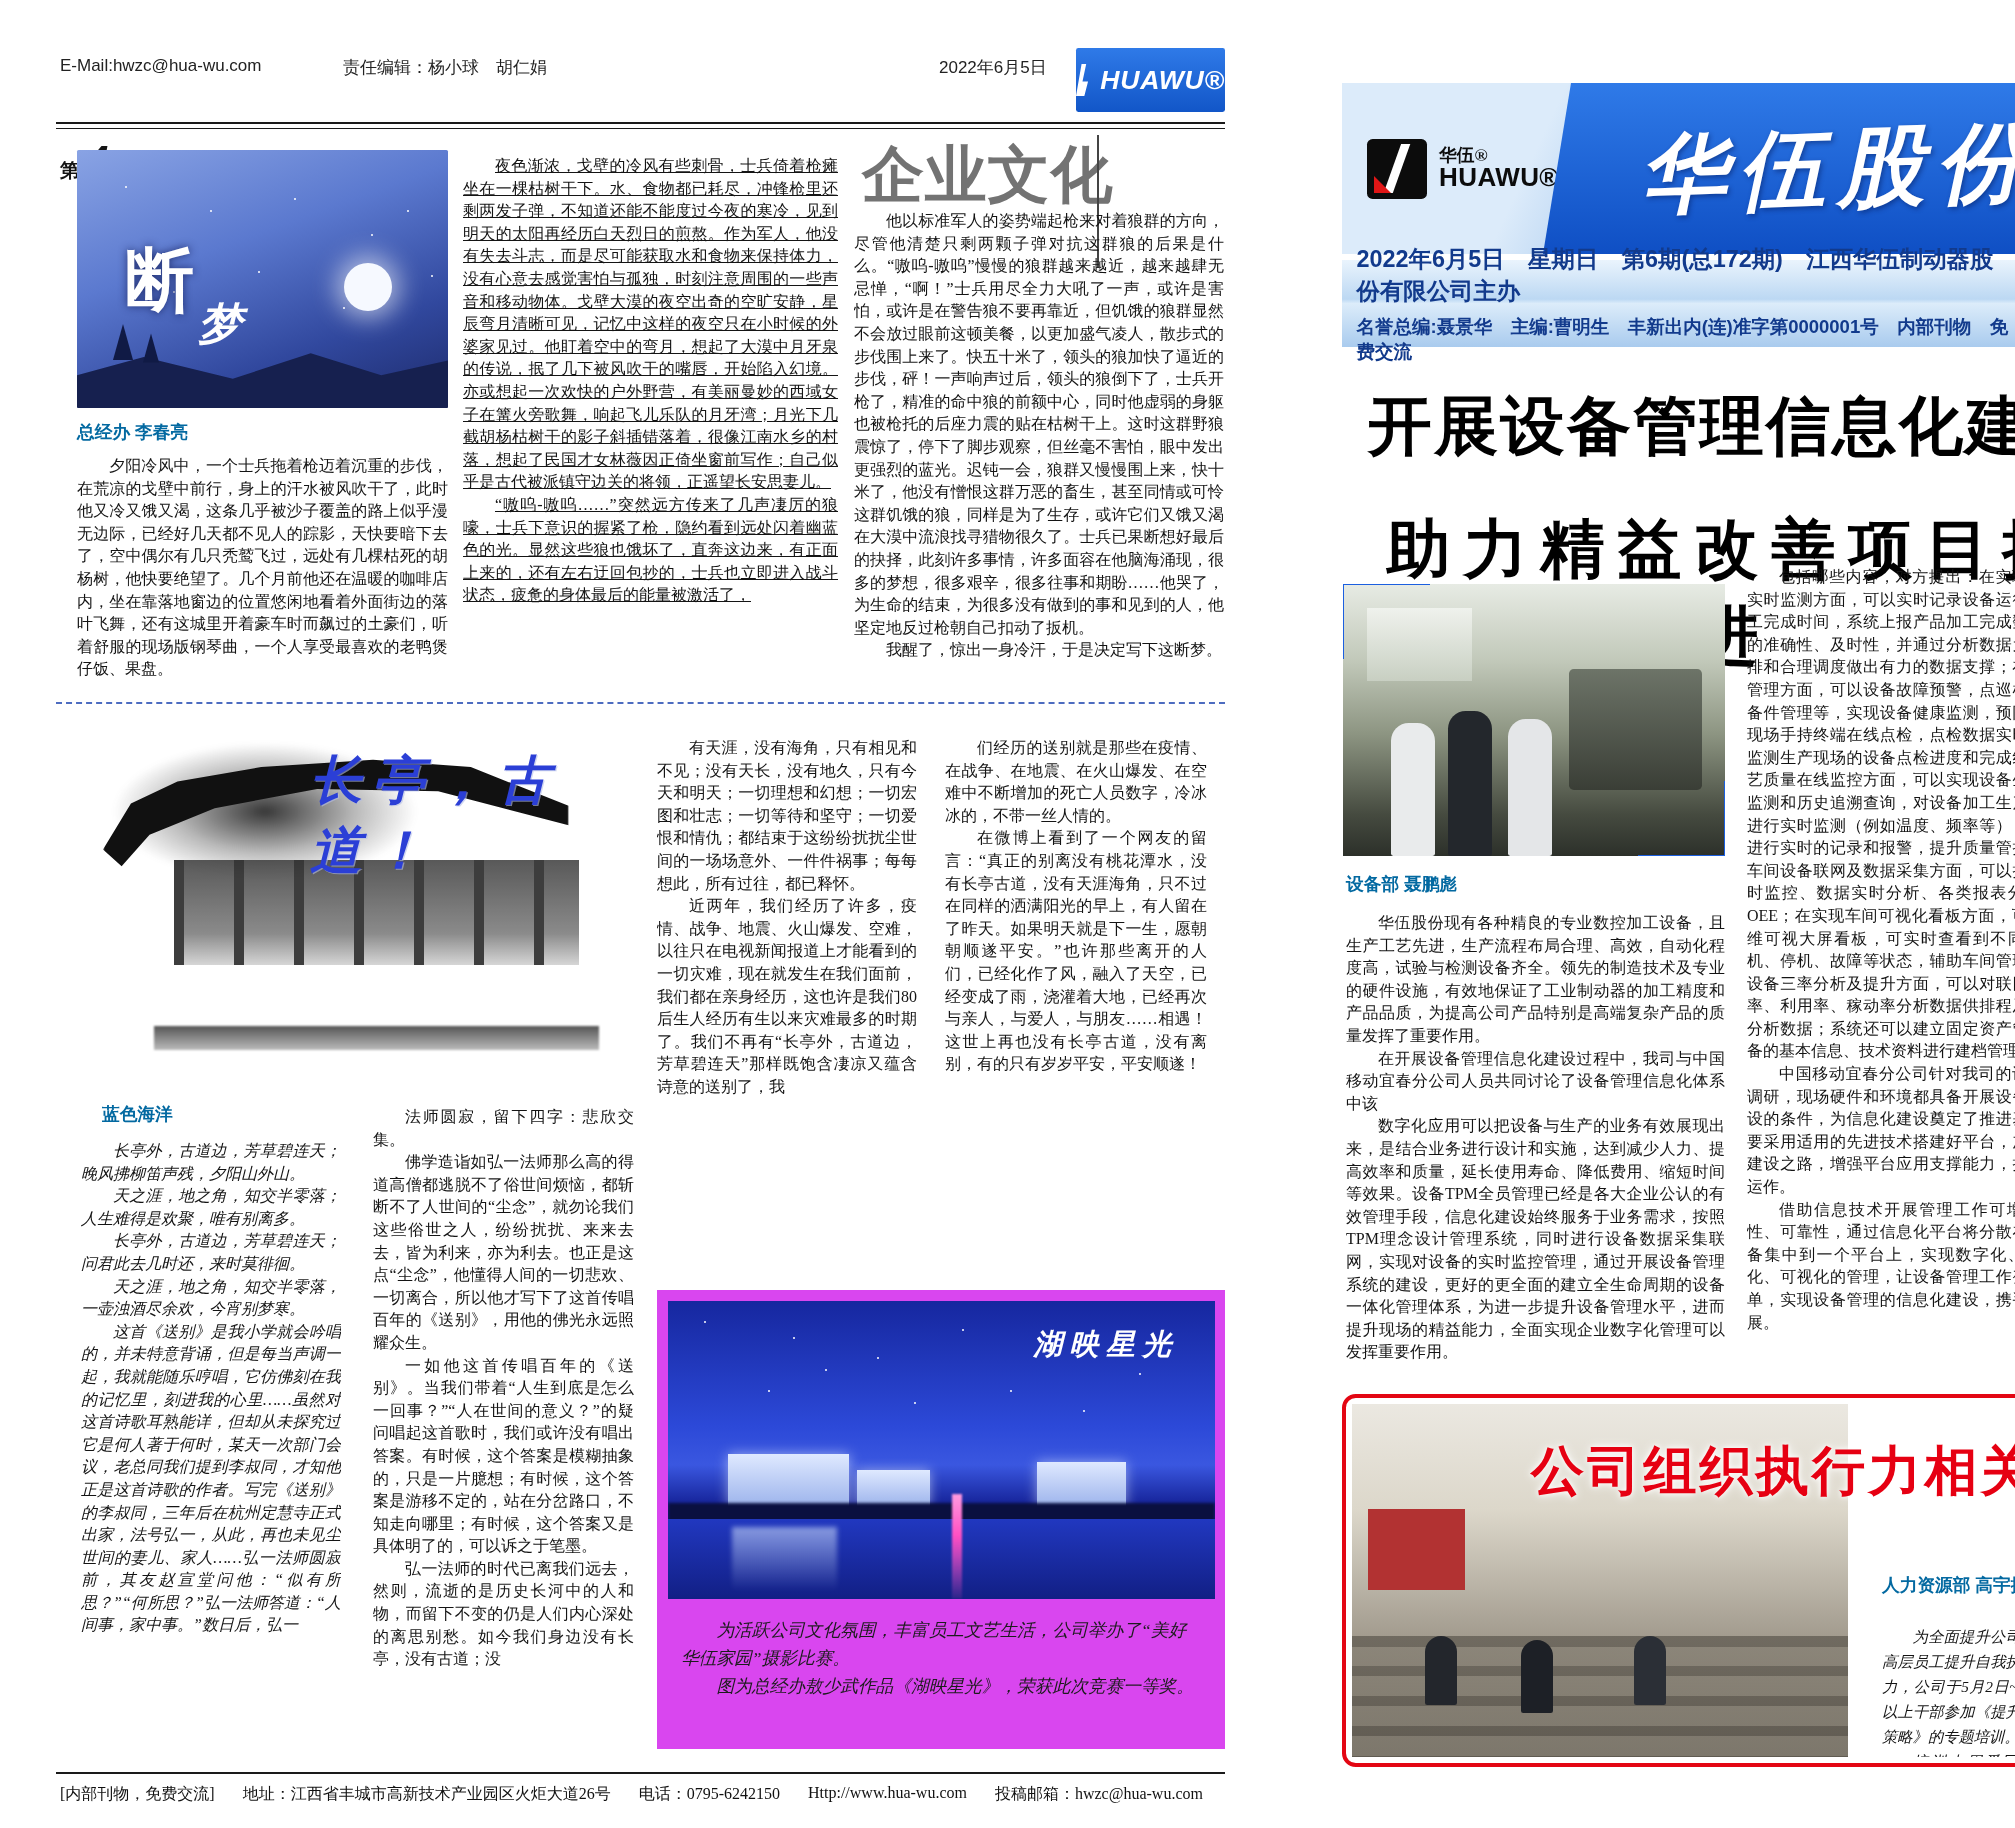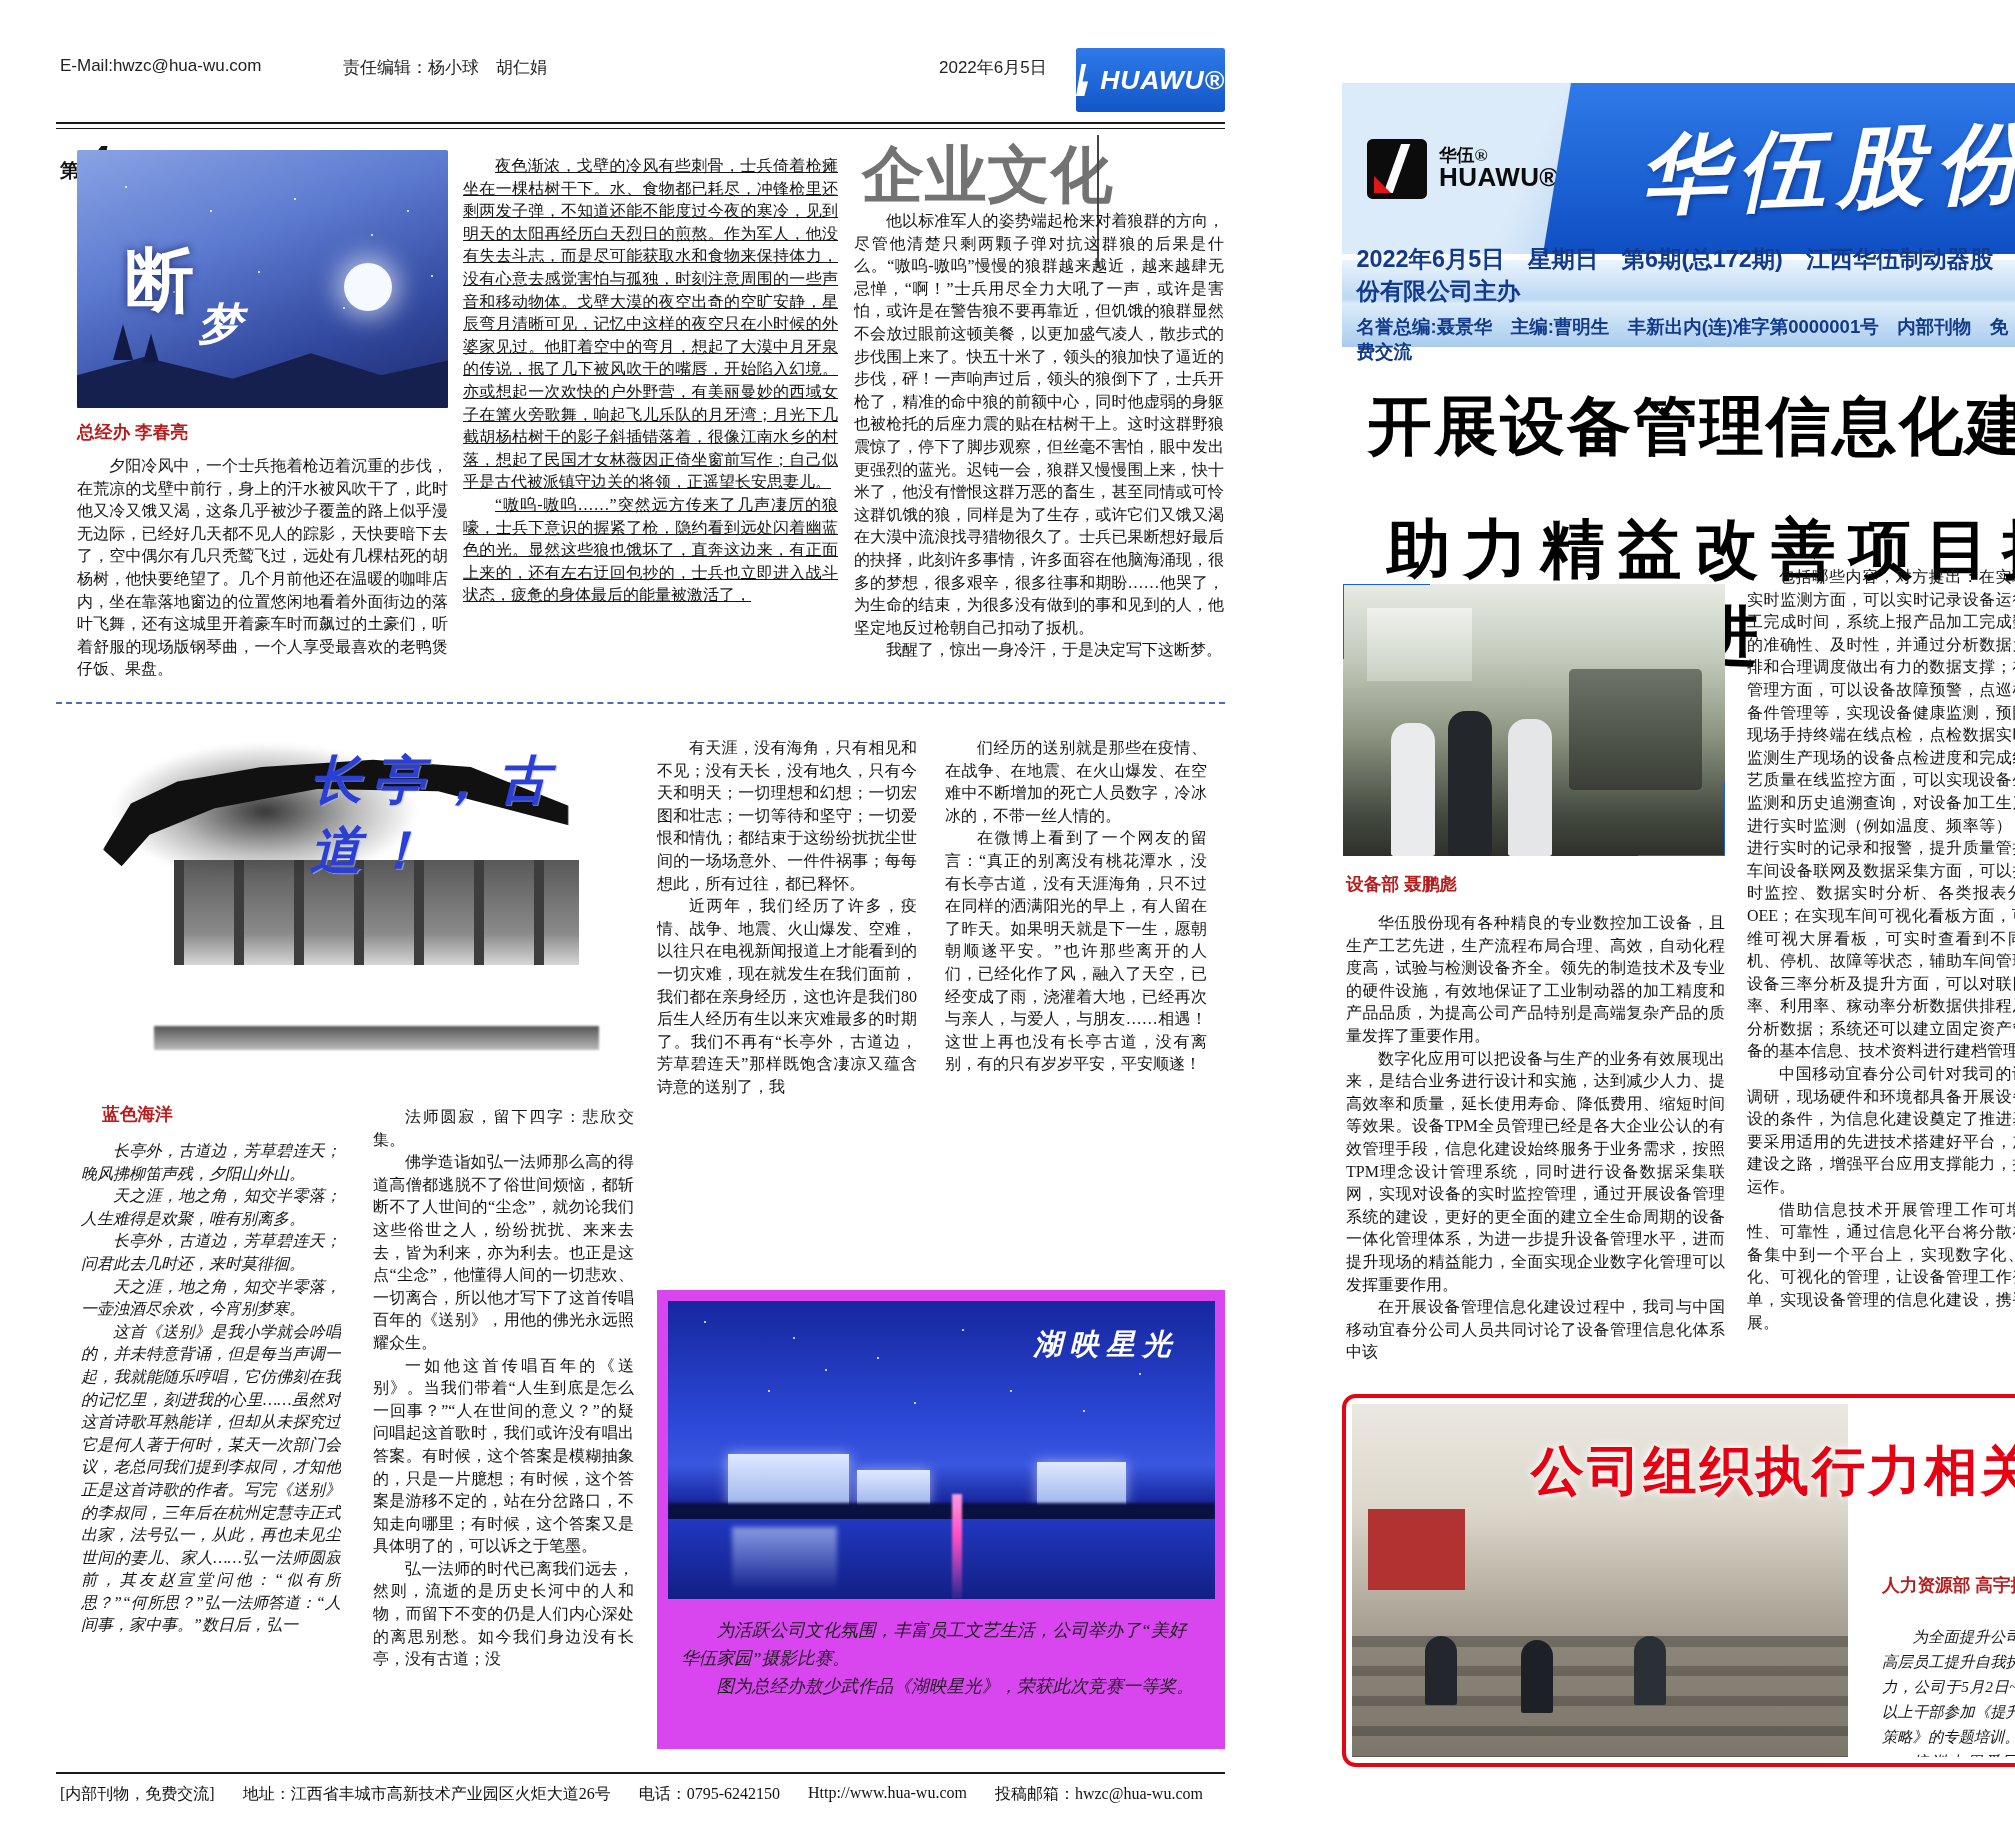--- a/index.html
+++ b/index.html
@@ -2,21 +2,21 @@
 <html style="font-size:6.4px"><head>
 <meta charset="utf-8">
 <style>
   html,body{margin:0;padding:0;background:#ffffff;}
   #canvas{position:relative;width:2542px;height:1828px;background:#fff;overflow:hidden;
           font-family:"Liberation Serif","DejaVu Serif",serif;color:#141414;}
   .abs{position:absolute;}
   .txt{font-size:16px;line-height:22.6px;text-align:justify;overflow:hidden;}
   .txt p{margin:0;text-indent:2em;}
   .kai{font-style:italic;}
-  .byline{font-family:"Liberation Sans","DejaVu Sans",sans-serif;font-weight:bold;font-size:17.7px;color:#b91c1c;}
+  .byline{font-family:"Liberation Sans","DejaVu Sans",sans-serif;font-weight:bold;font-size:17.7px;color:#0369a1;}
   .rule{background:#1a1a1a;}
   .dashed{border-top:2.8px dashed #4d6cc0;}
   
   .hdr-small{font-family:"Liberation Sans","DejaVu Sans",sans-serif;font-size:17px;color:#222;}
   .huawu-tab{background:linear-gradient(180deg,#2f7ae8,#1256c8);border-radius:2.4px;display:flex;align-items:center;justify-content:center;gap:5.6px;}
   .huawu-tab .mark{width:28px;height:32px;background:#fff;clip-path:polygon(0 100%,30% 0,55% 0,35% 55%,65% 55%,45% 100%);}
   .huawu-tab .wordmark{color:#fff;font-family:"Liberation Sans",sans-serif;font-weight:bold;font-style:italic;font-size:26.6px;letter-spacing:0.8px;}
   .edition{font-size:19.3px;font-weight:bold;}
   .edition .num{font-size:60px;font-style:italic;font-weight:900;line-height:44px;vertical-align:-8px;}
   .section-title{font-size:62px;font-weight:900;letter-spacing:0.8px;color:#737373;}
@@ -218,22 +218,22 @@
       <span class="person" style="left:165px;bottom:0;width:44px;height:137px;background:#e4e6e8;"></span>
       <span class="corner" style="left:-5.6px;top:-5.6px;width:93px;height:6.4px;"></span>
       <span class="corner" style="left:-5.6px;top:-5.6px;width:6.4px;height:81px;"></span>
       <span class="corner" style="right:-5.6px;bottom:-5.6px;width:93px;height:6.4px;"></span>
       <span class="corner" style="right:-5.6px;bottom:-5.6px;width:6.4px;height:81px;"></span>
     </div>
     <div class="abs byline" style="left:1346px;top:872px;">设备部 聂鹏彪</div>
 
     <div class="abs txt" style="left:1346px;top:912px;width:379px;height:472px;">
         <p>华伍股份现有各种精良的专业数控加工设备，且生产工艺先进，生产流程布局合理、高效，自动化程度高，试验与检测设备齐全。领先的制造技术及专业的硬件设施，有效地保证了工业制动器的加工精度和产品品质，为提高公司产品特别是高端复杂产品的质量发挥了重要作用。</p>
+        <p>在开展设备管理信息化建设过程中，我司与中国移动宜春分公司人员共同讨论了设备管理信息化体系中该</p>
         <p>数字化应用可以把设备与生产的业务有效展现出来，是结合业务进行设计和实施，达到减少人力、提高效率和质量，延长使用寿命、降低费用、缩短时间等效果。设备TPM全员管理已经是各大企业公认的有效管理手段，信息化建设始终服务于业务需求，按照TPM理念设计管理系统，同时进行设备数据采集联网，实现对设备的实时监控管理，通过开展设备管理系统的建设，更好的更全面的建立全生命周期的设备一体化管理体系，为进一步提升设备管理水平，进而提升现场的精益能力，全面实现企业数字化管理可以发挥重要作用。</p>
-        <p>在开展设备管理信息化建设过程中，我司与中国移动宜春分公司人员共同讨论了设备管理信息化体系中该</p>
       </div>
     <div class="abs txt" style="left:1747px;top:566px;width:381px;height:817px;">
         <p>包括哪些内容，对方提出：在实现设备生产过程实时监测方面，可以实时记录设备运行状态、产品加工完成时间，系统上报产品加工完成数，提高了数据的准确性、及时性，并通过分析数据为生产计划的安排和合理调度做出有力的数据支撑；在实现设备TPM管理方面，可以设备故障预警，点巡检，维修保养，备件管理等，实现设备健康监测，预防性维护设备，现场手持终端在线点检，点检数据实时上传，可实时监测生产现场的设备点检进度和完成结果；在实现工艺质量在线监控方面，可以实现设备生产参数的在线监测和历史追溯查询，对设备加工生产时的运行参数进行实时监测（例如温度、频率等），对出现偏异值进行实时的记录和报警，提升质量管控能力；在实现车间设备联网及数据采集方面，可以提供设备状态实时监控、数据实时分析、各类报表分析，提升设备OEE；在实现车间可视化看板方面，可以提供车间三维可视大屏看板，可实时查看到不同车间的设备开机、停机、故障等状态，辅助车间管理决策；在实现设备三率分析及提升方面，可以对联网设备进行开机率、利用率、稼动率分析数据供排程及其他决策提供分析数据；系统还可以建立固定资产管理档案，将设备的基本信息、技术资料进行建档管理。</p>
         <p>中国移动宜春分公司针对我司的设备进行了现场调研，现场硬件和环境都具备开展设备管理信息化建设的条件，为信息化建设奠定了推进基础，下一步需要采用适用的先进技术搭建好平台，加快探索信息化建设之路，增强平台应用支撑能力，推动平台规范化运作。</p>
         <p>借助信息技术开展管理工作可增强设备的安全性、可靠性，通过信息化平台将分散在各个单元的设备集中到一个平台上，实现数字化、智能化、网络化、可视化的管理，让设备管理工作变的更轻松更简单，实现设备管理的信息化建设，携手企业更好的发展。</p>
       </div>
 
     <div class="abs train-box" style="left:1342px;top:1394px;width:1134px;height:373px;">
       <div class="photo" style="left:6.4px;top:6.4px;width:496px;height:353px;background:linear-gradient(180deg,#ebe8e1 0%,#dcd7ca 30%,#a49d90 65%,#6e695f 100%);">
         <span class="abs" style="left:16px;top:105px;width:97px;height:81px;background:#b23232;"></span>

